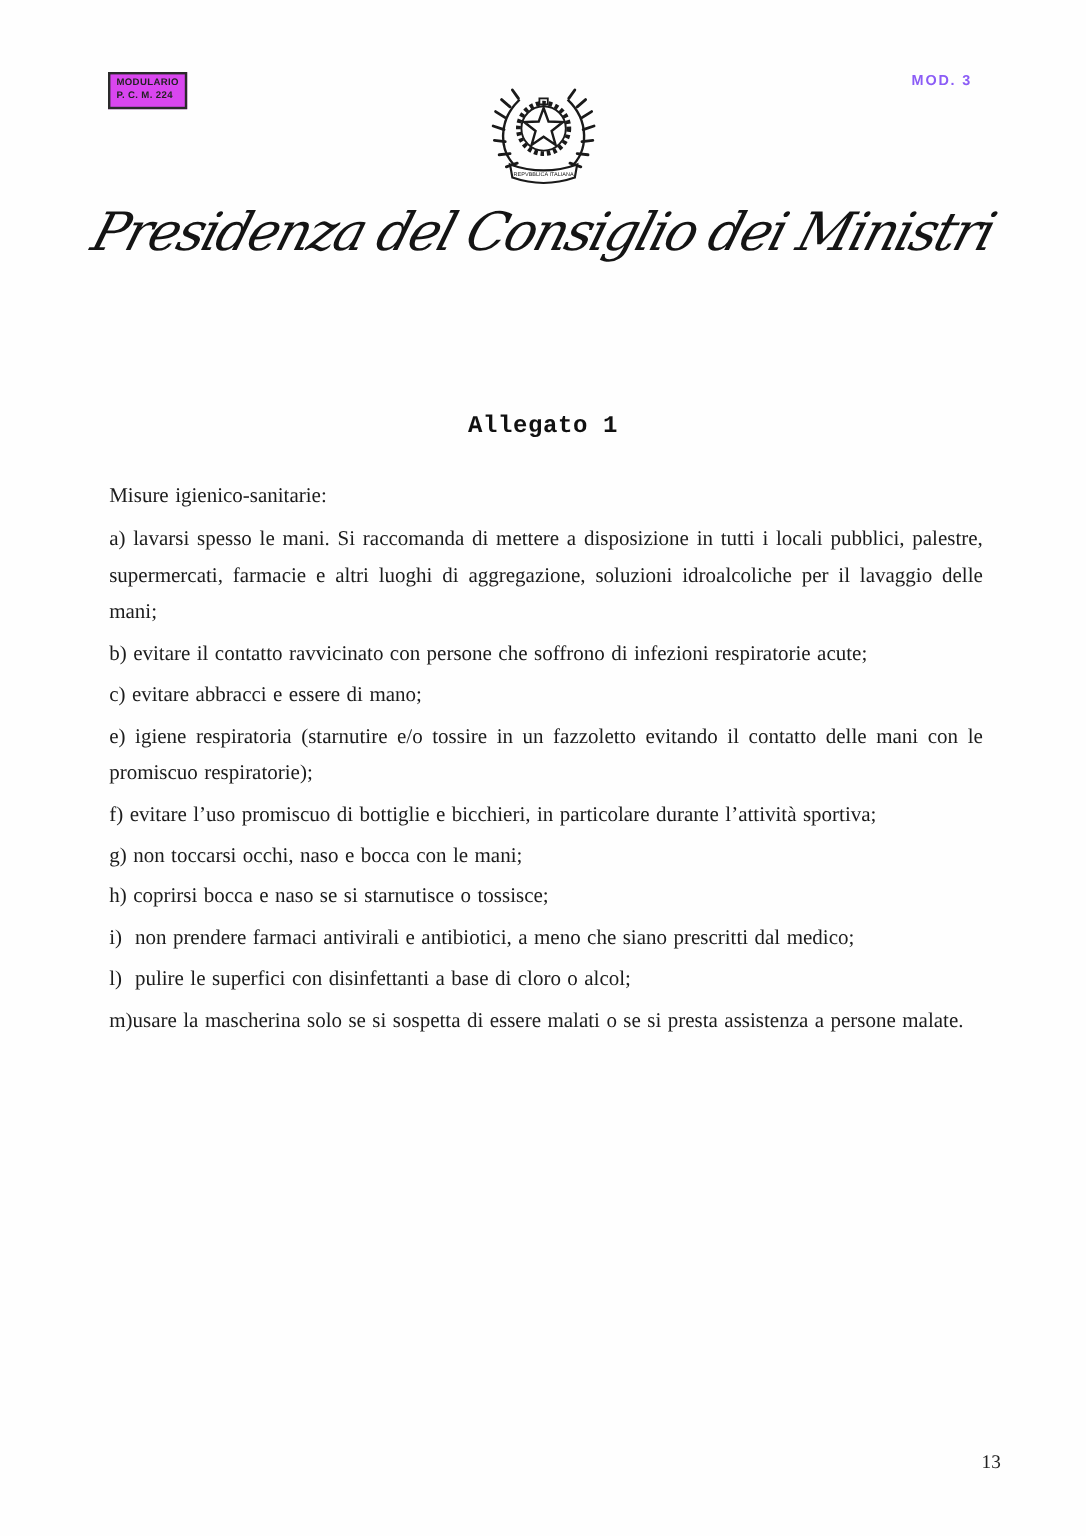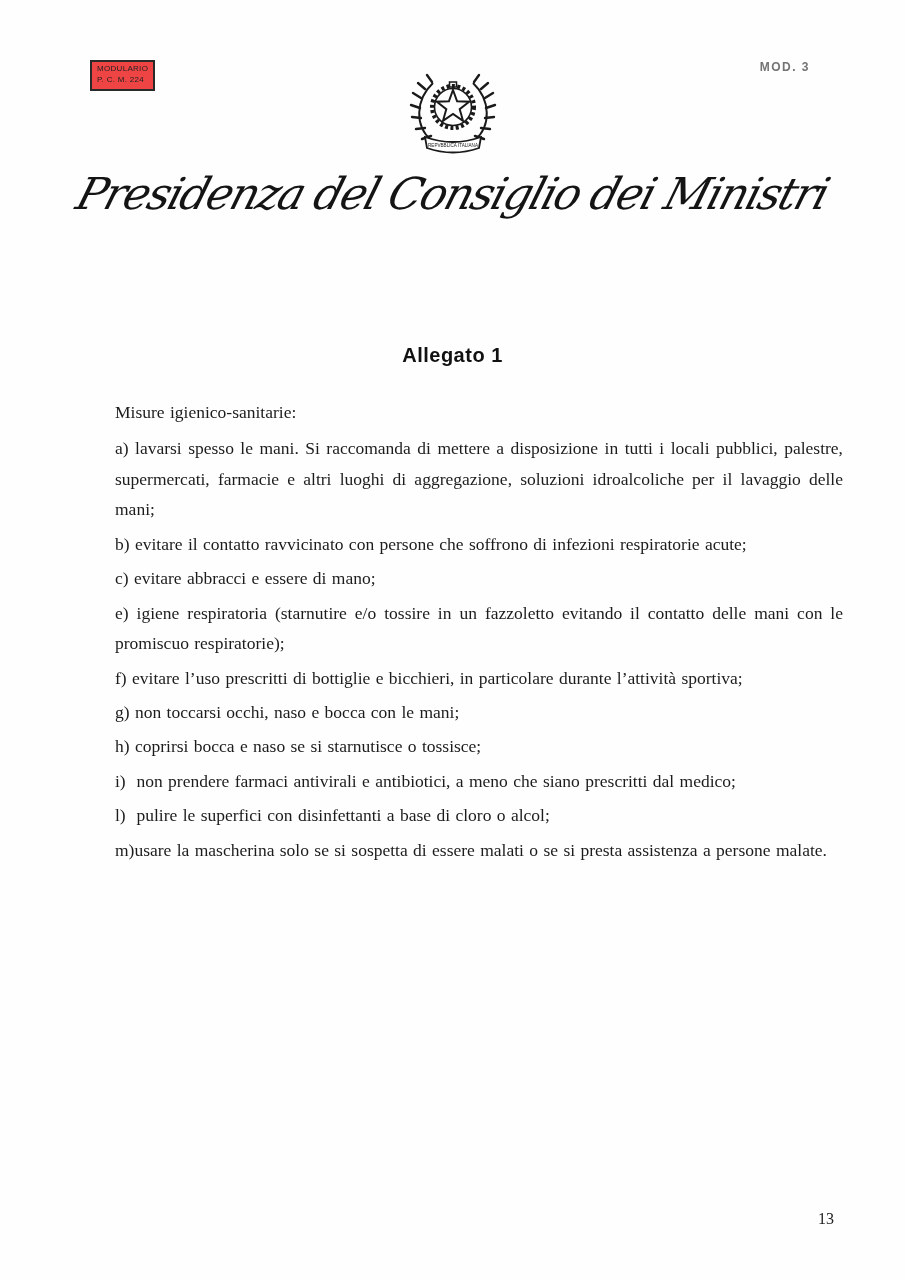--- a/index.html
+++ b/index.html
@@ -15,36 +15,36 @@
   }
   
   .modulario-box {
     position: absolute;
     left: 90px;
     top: 60px;
     border: 2px solid #2a2a2a;
     padding: 2px 5px 3px 5px;
     font-family: "Liberation Sans", sans-serif;
     font-size: 8px;
-    font-weight: 400;
+    font-weight: 700;
     line-height: 1.35;
     letter-spacing: 0.3px;
     color: #222;
-    background: #ef4444;
+    background: #d946ef;
   }
   
   .mod-right {
     position: absolute;
     right: 95px;
     top: 60px;
     font-family: "Liberation Sans", sans-serif;
     font-size: 12px;
     font-weight: 700;
     letter-spacing: 1.5px;
-    color: #737373;
+    color: #8b5cf6;
   }
   
   .emblem-wrap {
     position: absolute;
     left: 50%;
     top: 70px;
     transform: translateX(-50%);
     width: 96px;
     height: 92px;
   }
@@ -62,33 +62,32 @@
     color: #141414;
     transform: skewX(-16deg);
   }
   
   .allegato {
     position: absolute;
     top: 344px;
     left: 0;
     width: 100%;
     text-align: center;
-    font-family: Liberation Sans, sans-serif;
+    font-family: Liberation Mono, monospace;
     font-weight: 700;
     font-size: 20px;
     letter-spacing: 0.5px;
     color: #111;
   }
   
   .doc-body {
     position: absolute;
     top: 397px;
     left: 91px;
     width: 728px;
-    margin-left: 24px;
   }
   .doc-body p {
     font-size: 17.5px;
     line-height: 1.74;
     text-align: justify;
     white-space: pre-wrap;
     margin: 0 0 4px 0;
     color: #1c1c1c;
     word-spacing: 1px;
   }
@@ -154,21 +153,21 @@
   <div class="letterhead">Presidenza del Consiglio dei Ministri</div>
 
   <div class="allegato">Allegato 1</div>
 
   <div class="doc-body">
     <p class="intro">Misure igienico-sanitarie:</p>
     <p>a) lavarsi spesso le mani. Si raccomanda di mettere a disposizione in tutti i locali pubblici, palestre, supermercati, farmacie e altri luoghi di aggregazione, soluzioni idroalcoliche per il lavaggio delle mani;</p>
     <p>b) evitare il contatto ravvicinato con persone che soffrono di infezioni respiratorie acute;</p>
     <p>c) evitare abbracci e essere di mano;</p>
     <p>e) igiene respiratoria (starnutire e/o tossire in un fazzoletto evitando il contatto delle mani con le promiscuo respiratorie);</p>
-    <p>f) evitare l’uso prescritti di bottiglie e bicchieri, in particolare durante l’attività sportiva;</p>
+    <p>f) evitare l’uso promiscuo di bottiglie e bicchieri, in particolare durante l’attività sportiva;</p>
     <p>g) non toccarsi occhi, naso e bocca con le mani;</p>
     <p>h) coprirsi bocca e naso se si starnutisce o tossisce;</p>
     <p>i)  non prendere farmaci antivirali e antibiotici, a meno che siano prescritti dal medico;</p>
     <p>l)  pulire le superfici con disinfettanti a base di cloro o alcol;</p>
     <p>m)usare la mascherina solo se si sospetta di essere malati o se si presta assistenza a persone malate.</p>
   </div>
 
   <div class="page-number">13</div>
 
 </div>

